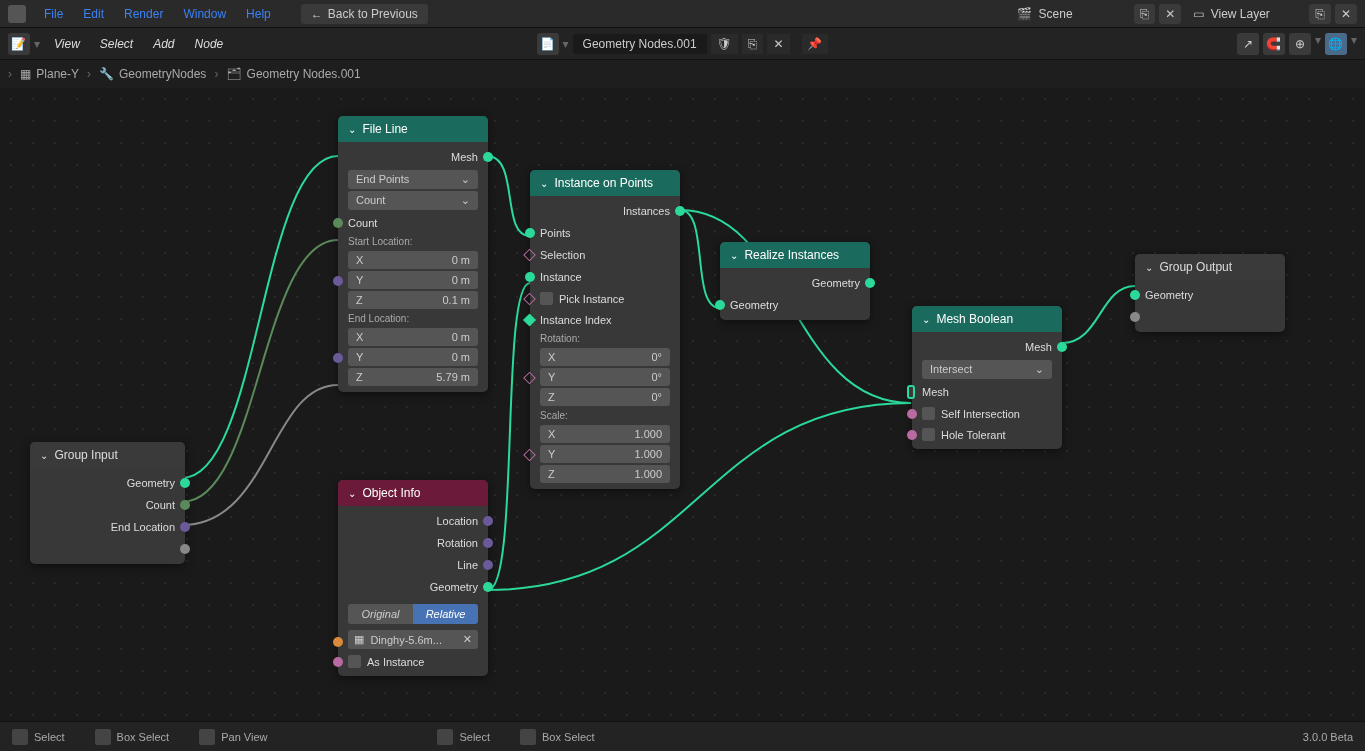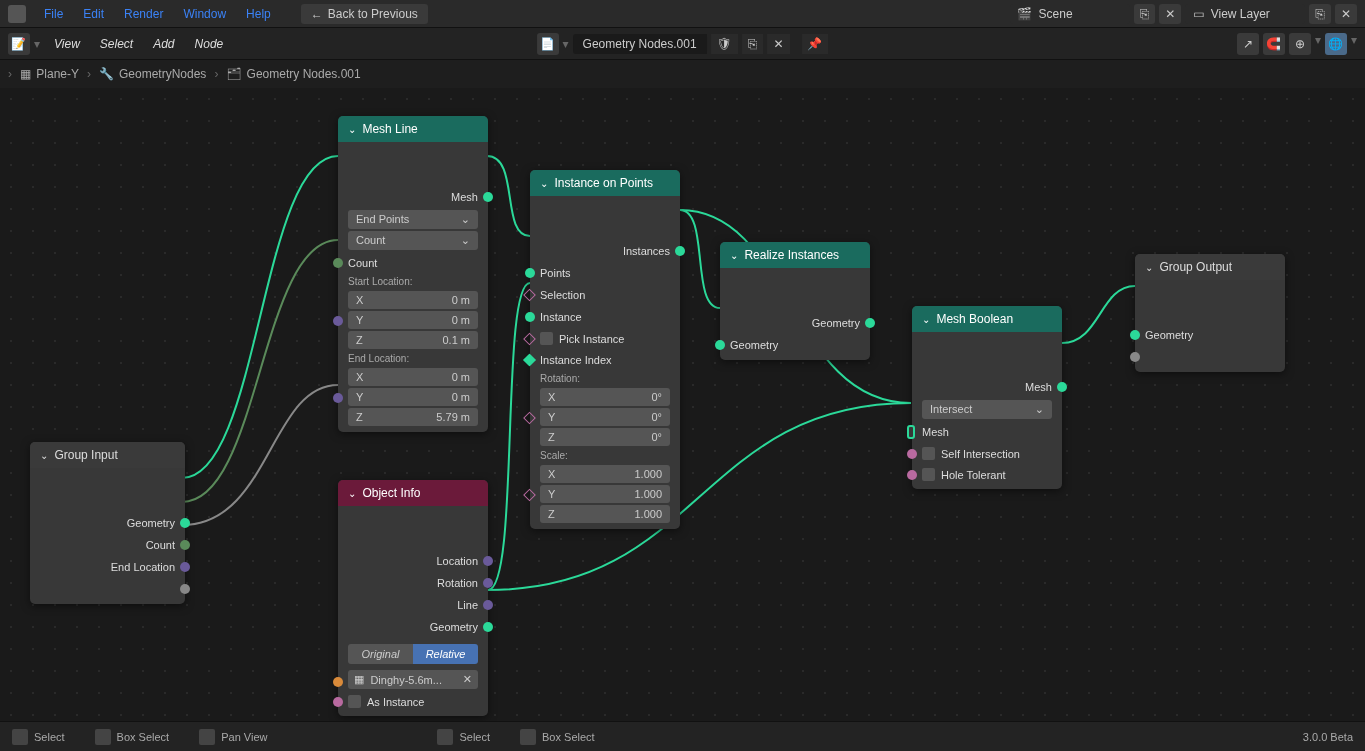--- a/index.html
+++ b/index.html
@@ -34,21 +34,21 @@
 .canvas { position: relative; width: 100%; height: calc(100% - 118px); background: #1a1a1a; 
   background-image: radial-gradient(circle, #2a2a2a 1px, transparent 1px); background-size: 22px 22px; }
 
 
 .node { position: absolute; background: #383838; border-radius: 5px; box-shadow: 0 2px 8px rgba(0,0,0,0.5); min-width: 150px; overflow: visible; }
 .node-header { padding: 6px 10px; border-radius: 5px 5px 0 0; display: flex; align-items: center; gap: 6px; font-weight: 500; color: #fff; }
 .node-header.dark { background: #3a3a3a; color: #ddd; }
 .node-header.teal { background: #1a6b5e; }
 .node-header.maroon { background: #6b1a3a; }
 .chev { font-size: 10px; }
-.node-body { padding: 4px 0; margin-top: 40px; }
+.node-body { padding: 4px 0; }
 .node-row { padding: 4px 10px; display: flex; align-items: center; position: relative; min-height: 22px; }
 .node-row.out { justify-content: flex-end; }
 .node-row.in { justify-content: flex-start; }
 .socket { width: 10px; height: 10px; border-radius: 50%; position: absolute; top: 50%; transform: translateY(-50%); }
 .socket.out { right: -5px; }
 .socket.in { left: -5px; }
 .socket.geo { background: #2bd999; }
 .socket.int { background: #5a8a5a; }
 .socket.vec { background: #6a5a9a; }
 .socket.bool { background: #b96aa0; }
@@ -192,21 +192,21 @@
         </div>
     <div class="node-row out">
           <span class="socket out gray"></span>
         </div>
   </div>
 </div>
 
 <div class="node" style="left:338px; top:28px; width:150px">
   <div class="node-header teal">
     <span class="chev">⌄</span>
-    <span>Mesh Line</span>
+    <span>File Line</span>
   </div>
   <div class="node-body">
     <div class="node-row out">
           <span class="node-label">Mesh</span>
           <span class="socket out geo"></span>
         </div>
     <div class="node-field drop">
           <span>End Points</span>
           <span class="chev-d">⌄</span>
         </div>

